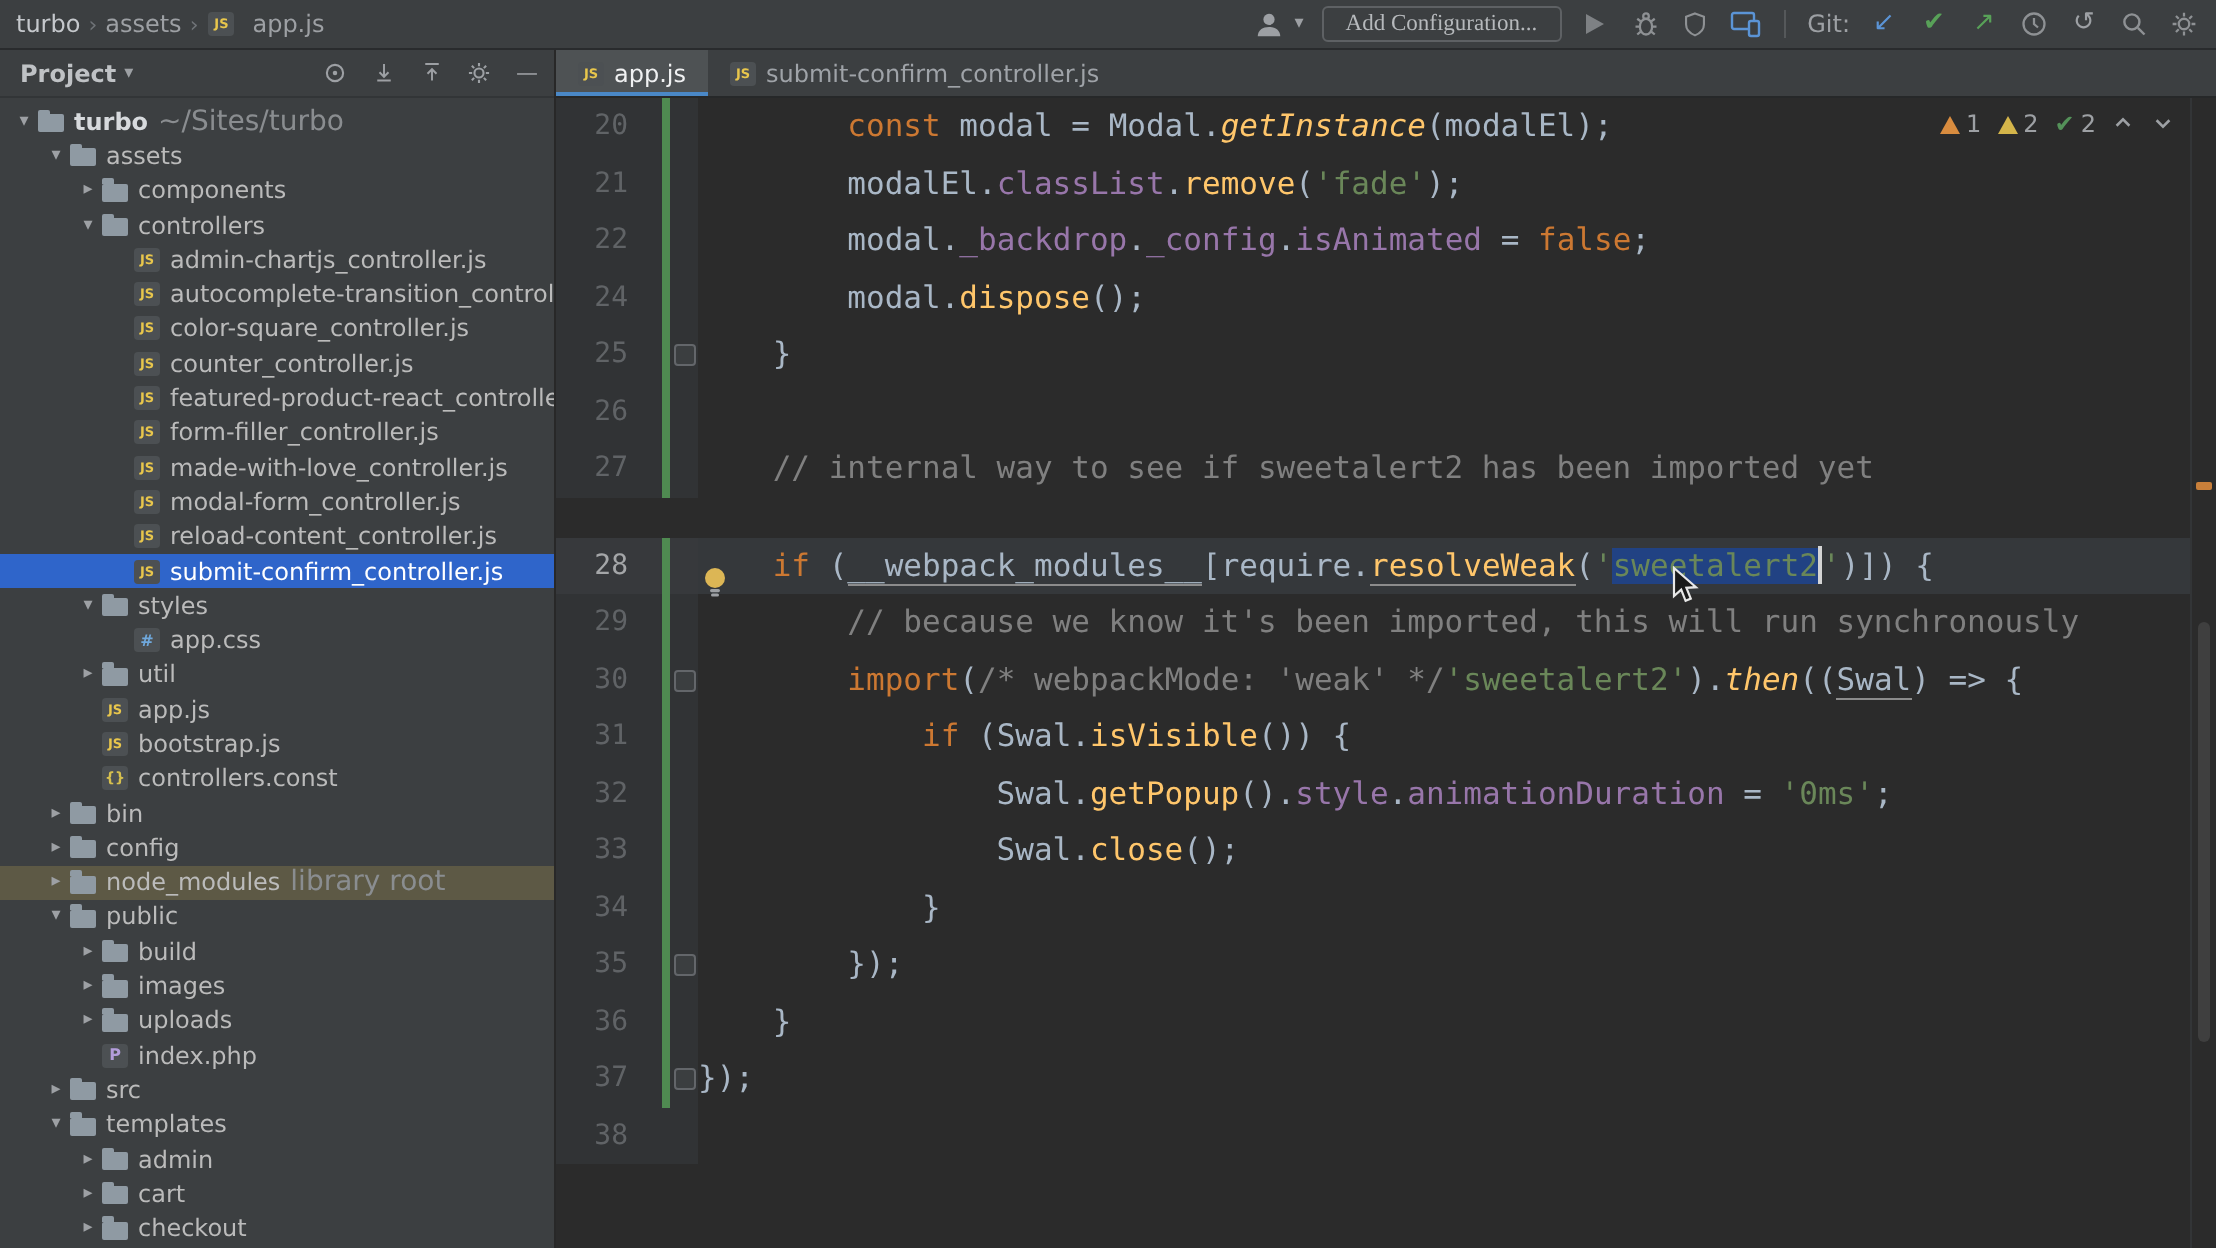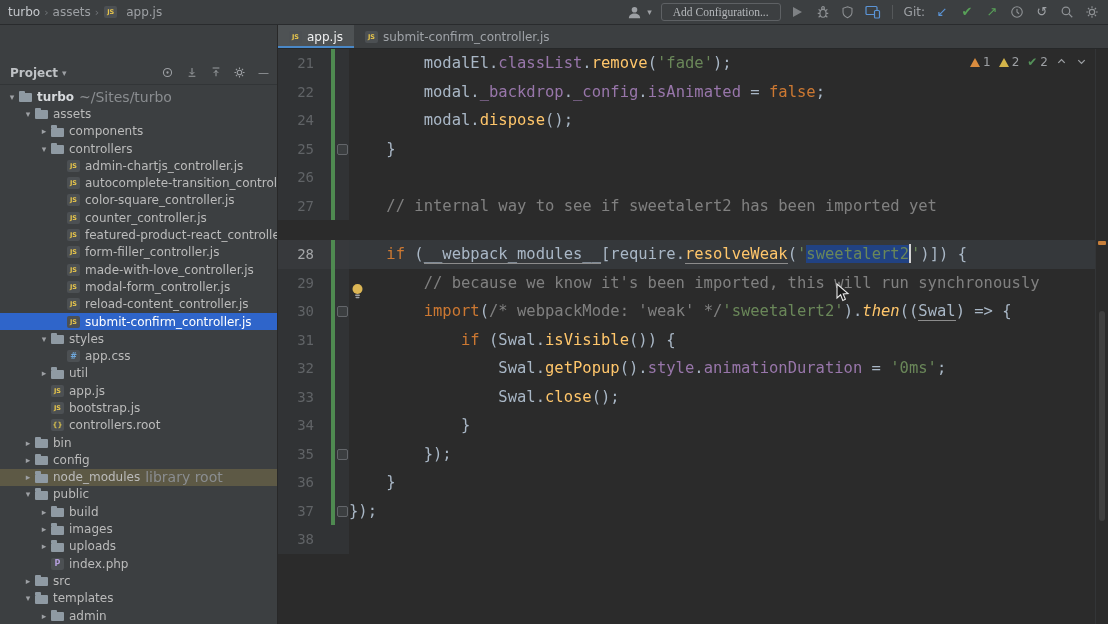--- a/index.html
+++ b/index.html
@@ -20,21 +20,21 @@
               font-size:11.5px;padding:2px 11px;font-family:Liberation Serif, serif;}
   .caret-mini{font-size:9px;color:#9da0a4;margin-left:-4px;}
   .play-tri{width:0;height:0;border-left:9px solid #7e8184;border-top:5.5px solid transparent;border-bottom:5.5px solid transparent;}
   .tb-sep{width:1px;height:14px;background:#55585a;margin:0 2px;}
   
   .main{display:flex;height:599px;}
   
   .project-panel{width:277px;flex:0 0 277px;background:#3c3f41;border-right:1px solid #282828;
                  display:flex;flex-direction:column;overflow:hidden;}
   .panel-header{height:23px;flex:0 0 23px;display:flex;align-items:center;padding:0 6px 0 10px;
-                border-bottom:1px solid #323537;margin-top:36px;}
+                border-bottom:1px solid #323537;}
   .panel-title{font-weight:bold;color:#bfc2c5;margin-right:4px;}
   .panel-caret{font-size:9px;color:#9da0a4;}
   .ph-icons{margin-left:auto;display:flex;align-items:center;gap:9px;}
   .ph-icon{width:15px;height:15px;display:inline-flex;align-items:center;justify-content:center;color:#9da0a4;}
   .tree{flex:1;overflow:hidden;padding-top:3px;}
   .tree-row{height:17.3px;display:flex;align-items:center;white-space:nowrap;overflow:hidden;cursor:default;}
   .tree-row.selected{background:#2f65ca;color:#ffffff;}
   .tree-row.library{background:#5d5945;}
   .chev{width:12px;flex:0 0 12px;font-size:9px;color:#9da0a4;text-align:center;}
   .icon-folder{position:relative;width:13px;height:9px;flex:0 0 13px;background:#8f9aa3;border-radius:1px;margin:2px 5px 0 1px;}
@@ -294,21 +294,21 @@
             <span class="tree-label">app.js</span>
           </div>
           <div class="tree-row" style="padding-left: 38px;">
             <span class="chev"></span>
             <span class="file-badge js">JS</span>
             <span class="tree-label">bootstrap.js</span>
           </div>
           <div class="tree-row" style="padding-left: 38px;">
             <span class="chev"></span>
             <span class="file-badge json">{}</span>
-            <span class="tree-label">controllers.root</span>
+            <span class="tree-label">controllers.const</span>
           </div>
           <div class="tree-row" style="padding-left: 22px;">
             <span class="chev">▸</span>
             <span class="icon-folder"></span>
             <span class="tree-label">bin</span>
           </div>
           <div class="tree-row" style="padding-left: 22px;">
             <span class="chev">▸</span>
             <span class="icon-folder"></span>
             <span class="tree-label">config</span>
@@ -379,20 +379,21 @@
             <span>app.js</span>
           </div>
           <div class="tab">
             <span class="file-badge js">JS</span>
             <span>submit-confirm_controller.js</span>
           </div>
         </div>
 
       <div class="editor">
         <div class="code-area">
+            <div class="code-line"><span class="gutter"><span class="lnum">20</span><span class="vcs"></span></span><span class="ctext"><span class="t-def">        </span><span class="t-kw">const</span><span class="t-def"> modal = Modal.</span><span class="t-fni">getInstance</span><span class="t-def">(modalEl);</span></span></div>
             <div class="code-line"><span class="gutter"><span class="lnum">21</span><span class="vcs"></span></span><span class="ctext"><span class="t-def">        modalEl.</span><span class="t-fld">classList</span><span class="t-def">.</span><span class="t-fn">remove</span><span class="t-def">(</span><span class="t-str">'fade'</span><span class="t-def">);</span></span></div>
             <div class="code-line"><span class="gutter"><span class="lnum">22</span><span class="vcs"></span></span><span class="ctext"><span class="t-def">        modal.</span><span class="t-fld">_backdrop</span><span class="t-def">.</span><span class="t-fld">_config</span><span class="t-def">.</span><span class="t-fld">isAnimated</span><span class="t-def"> = </span><span class="t-kw">false</span><span class="t-def">;</span></span></div>
             <div class="code-line"><span class="gutter"><span class="lnum">24</span><span class="vcs"></span></span><span class="ctext"><span class="t-def">        modal.</span><span class="t-fn">dispose</span><span class="t-def">();</span></span></div>
             <div class="code-line"><span class="gutter"><span class="lnum">25</span><span class="vcs"></span><span class="fold"></span></span><span class="ctext"><span class="t-def">    }</span></span></div>
             <div class="code-line"><span class="gutter"><span class="lnum">26</span><span class="vcs"></span></span><span class="ctext"></span></div>
             <div class="code-line"><span class="gutter"><span class="lnum">27</span><span class="vcs"></span></span><span class="ctext"><span class="t-com">    // internal way to see if sweetalert2 has been imported yet</span></span></div>
             <div class="code-line current"><span class="gutter"><span class="lnum">28</span><span class="vcs"></span></span><span class="ctext"><span class="t-def">    </span><span class="t-kw">if</span><span class="t-def"> (</span><span class="t-defu">__webpack_modules__</span><span class="t-def">[require.</span><span class="t-fnu">resolveWeak</span><span class="t-def">(</span><span class="t-str">'</span><span class="t-sel">sweetalert2</span><span class="caret"></span><span class="t-str">'</span><span class="t-def">)]) {</span></span></div>
             <div class="code-line"><span class="gutter"><span class="lnum">29</span><span class="vcs"></span></span><span class="ctext"><span class="t-com">        // because we know it's been imported, this will run synchronously</span></span></div>
             <div class="code-line"><span class="gutter"><span class="lnum">30</span><span class="vcs"></span><span class="fold"></span></span><span class="ctext"><span class="t-def">        </span><span class="t-kw">import</span><span class="t-def">(</span><span class="t-com">/* webpackMode: 'weak' */</span><span class="t-str">'sweetalert2'</span><span class="t-def">).</span><span class="t-fni">then</span><span class="t-def">((</span><span class="t-defu">Swal</span><span class="t-def">) =&gt; {</span></span></div>
             <div class="code-line"><span class="gutter"><span class="lnum">31</span><span class="vcs"></span></span><span class="ctext"><span class="t-def">            </span><span class="t-kw">if</span><span class="t-def"> (Swal.</span><span class="t-fn">isVisible</span><span class="t-def">()) {</span></span></div>

